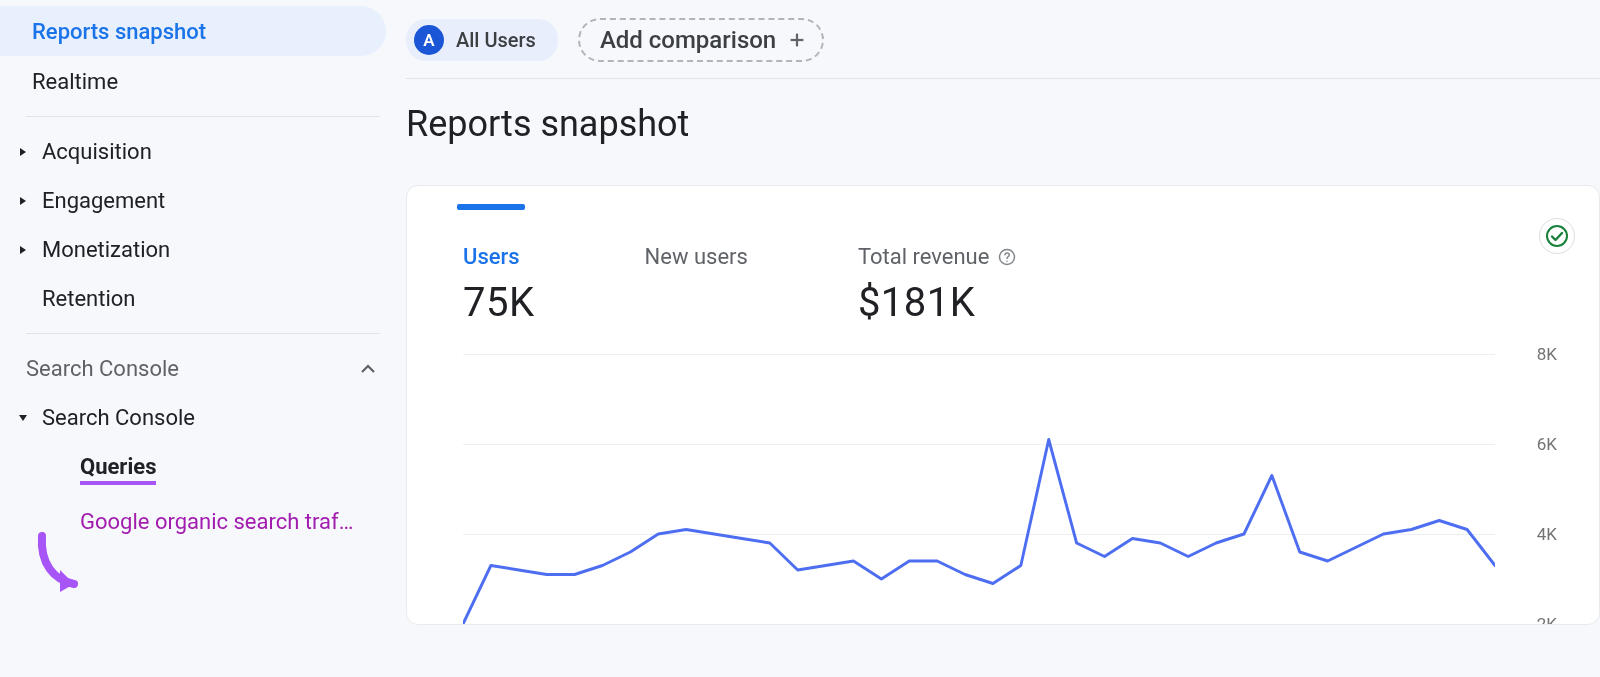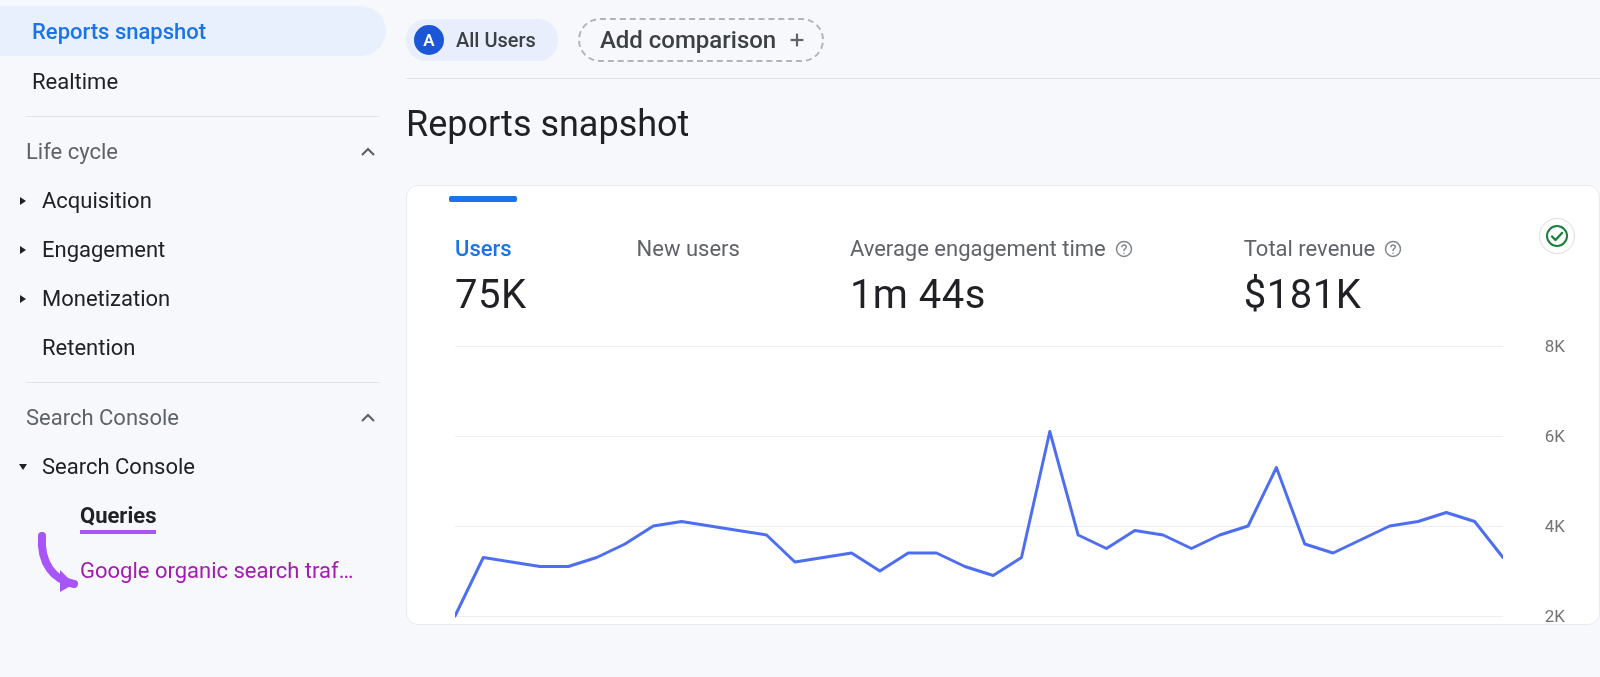--- a/index.html
+++ b/index.html
@@ -86,21 +86,21 @@
     text-align:center;
   }
   .plus{width:22px;height:22px;stroke:#5f6368;stroke-width:2.4;fill:none;}
 
   .page-title{font-size:36px;font-weight:400;color:#202124;margin:0 0 40px 0;}
 
   .card{
     background:var(--card);
     border:1px solid #e8eaed;
     border-radius:12px;
-    padding:4px;
+    padding:12px;
     position:relative;
     height:440px;
     overflow:hidden;
   }
   .tabbar{height:12px;margin:6px 0 0 38px;}
   .tabind{width:68px;height:6px;background:var(--blue);border-radius:2px;}
   .metrics{display:flex;gap:110px;padding:28px 44px 20px 44px;}
   .metric{display:flex;flex-direction:column;gap:10px;min-width:0;}
   .metric-label{font-size:22px;color:var(--muted);display:flex;align-items:center;gap:8px;white-space:nowrap;}
   .metric-label.active{color:var(--blue);font-weight:500;}
@@ -120,26 +120,20 @@
 <div class="layout">
   <aside class="sidebar">
     <div class="pill active">
         <span>Reports snapshot</span>
       </div>
     <div class="pill">
         <span>Realtime</span>
       </div>
     <div class="divider"></div>
 
-    <div class="section-head">
-      <span>Life cycle</span>
-      <svg class="chev" viewBox="0 0 24 24">
-          <polyline points="6 15 12 9 18 15"></polyline>
-        </svg>
-    </div>
     <div class="tree-row">
         <span class="tri">
           <svg viewBox="0 0 10 10">
             <polygon points="2,1 8,5 2,9"></polygon>
           </svg>
         </span>
         <span class="tree-label">Acquisition</span>
       </div>
     <div class="tree-row">
         <span class="tri">
@@ -231,31 +225,20 @@
             </div>
             <div class="metric-value">75K</div>
           </div>
           <div class="metric">
             <div class="metric-label">
               <span>New users</span>
             </div>
           </div>
           <div class="metric">
             <div class="metric-label">
-              <span>Average engagement time</span>
-              <svg viewBox="0 0 24 24" class="help-icon">
-                <circle cx="12" cy="12" r="9"></circle>
-                <path d="M9.5 9.2c.3-1.2 1.3-2 2.6-2 1.5 0 2.6 1 2.6 2.3 0 1.1-.7 1.7-1.6 2.3-.8.5-1.1 1-1.1 1.9" stroke-linecap="round"></path>
-                <circle cx="12" cy="17" r="0.9" fill="#80868b" stroke="none"></circle>
-              </svg>
-            </div>
-            <div class="metric-value">1m 44s</div>
-          </div>
-          <div class="metric">
-            <div class="metric-label">
               <span>Total revenue</span>
               <svg viewBox="0 0 24 24" class="help-icon">
                 <circle cx="12" cy="12" r="9"></circle>
                 <path d="M9.5 9.2c.3-1.2 1.3-2 2.6-2 1.5 0 2.6 1 2.6 2.3 0 1.1-.7 1.7-1.6 2.3-.8.5-1.1 1-1.1 1.9" stroke-linecap="round"></path>
                 <circle cx="12" cy="17" r="0.9" fill="#80868b" stroke="none"></circle>
               </svg>
             </div>
             <div class="metric-value">$181K</div>
           </div>
         </div>

